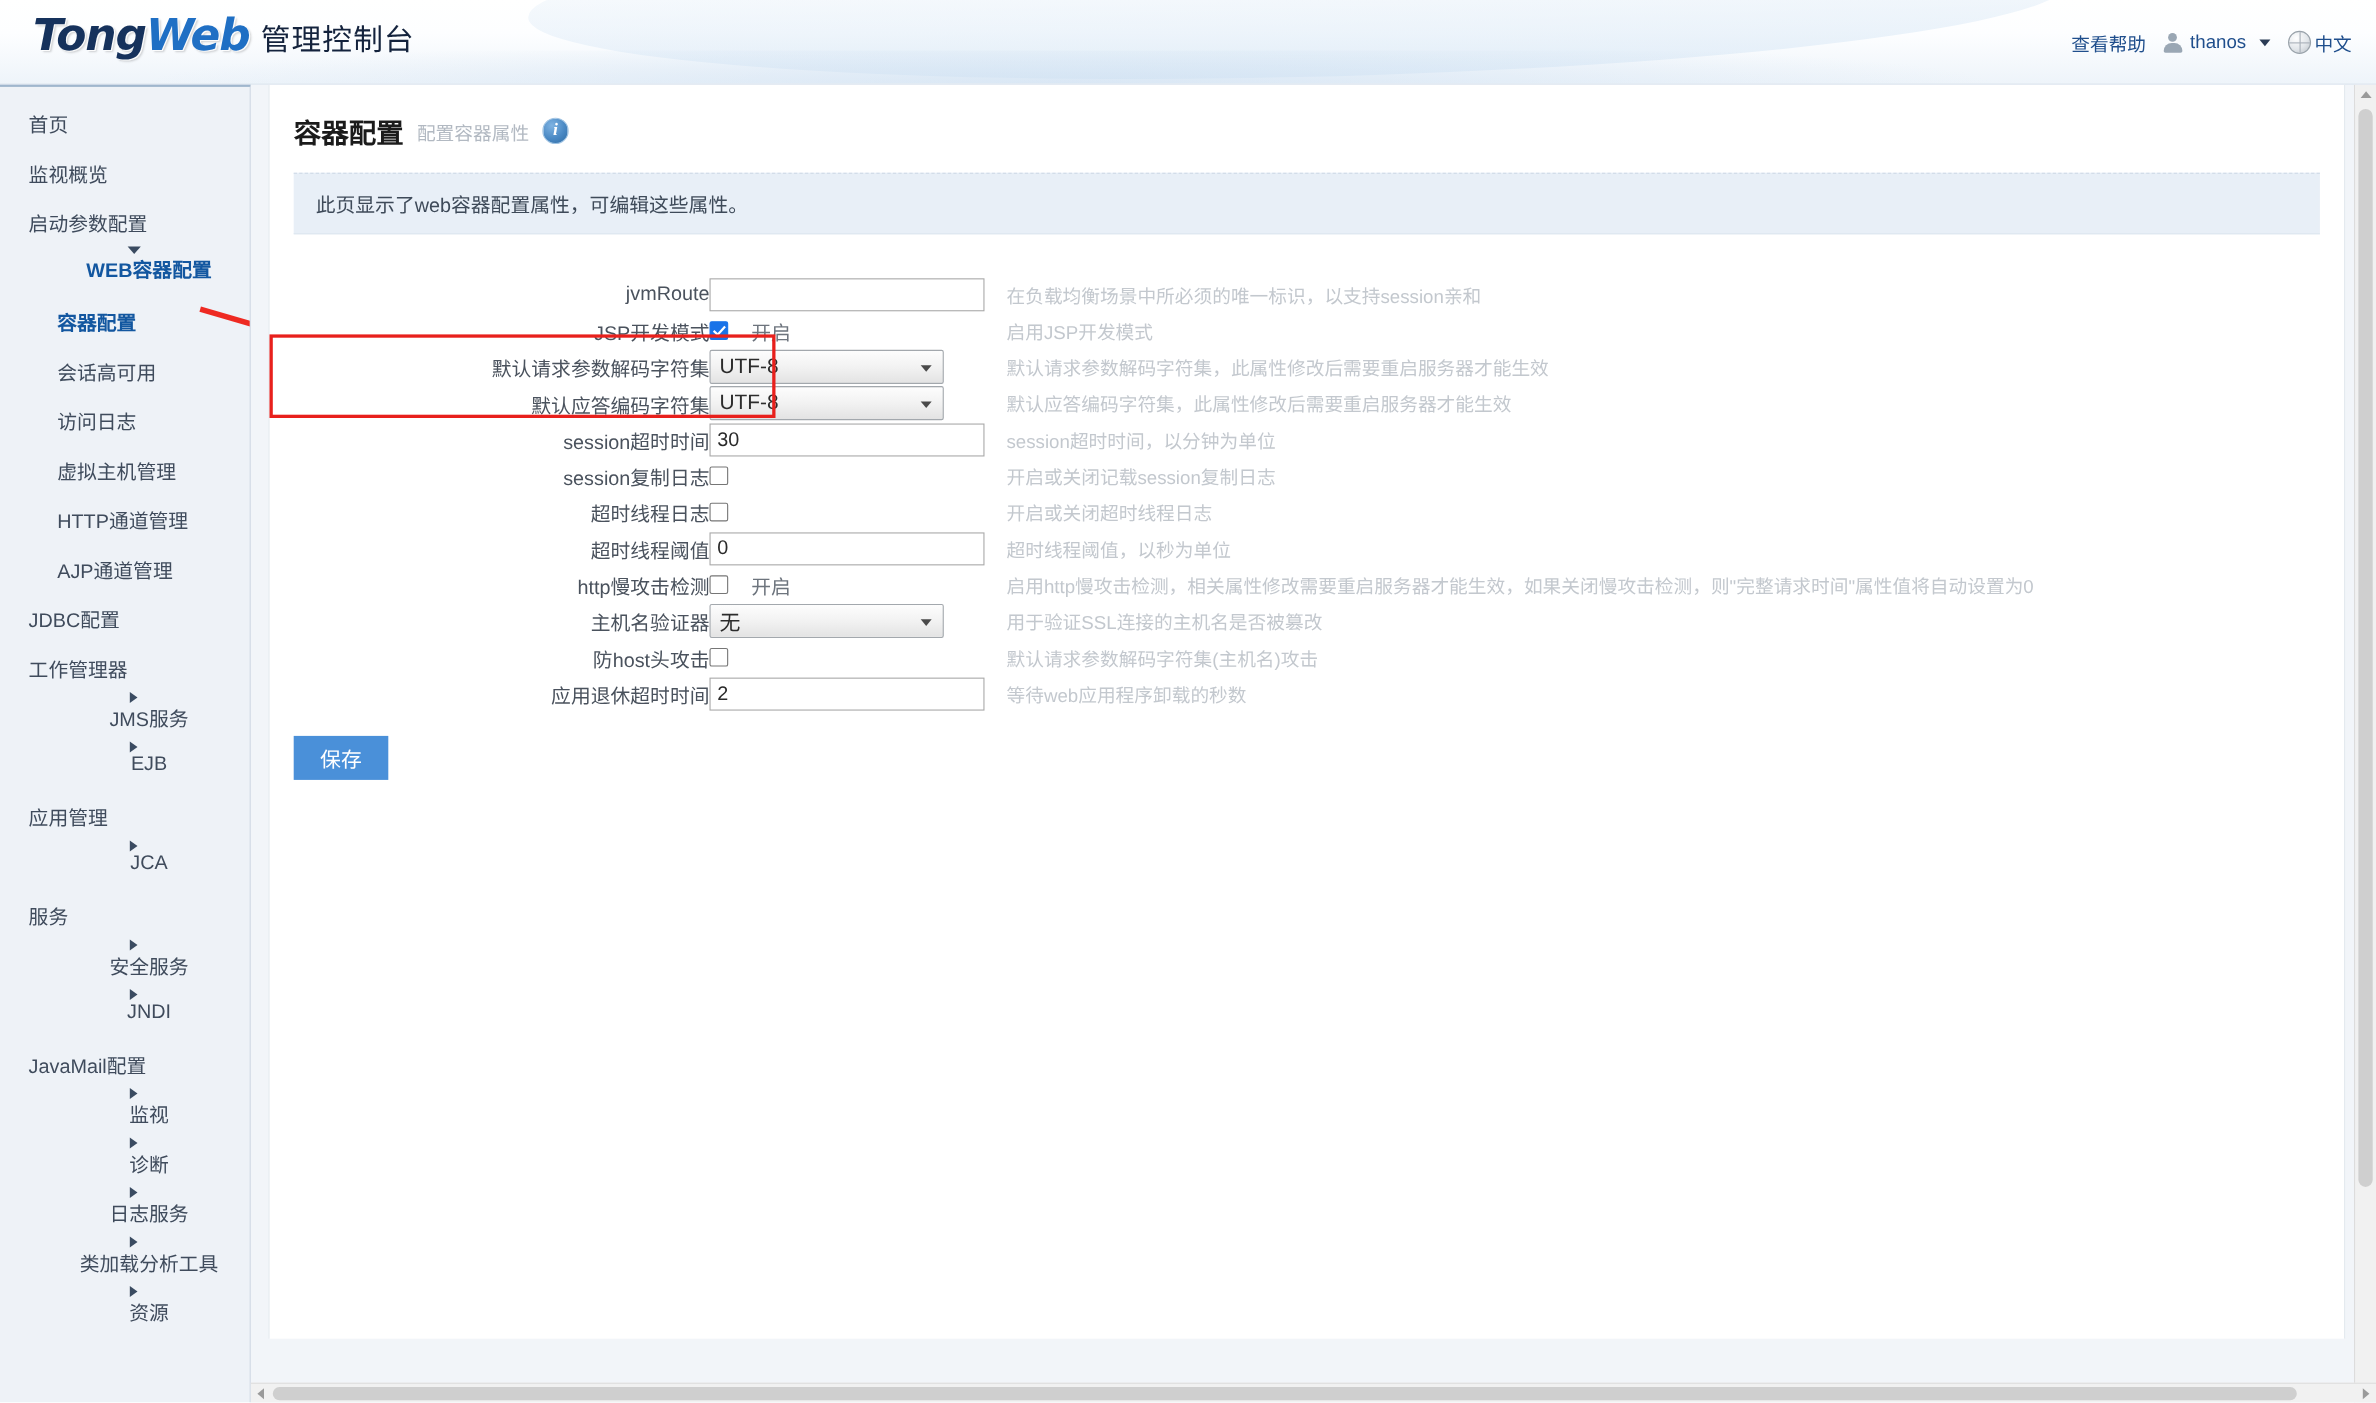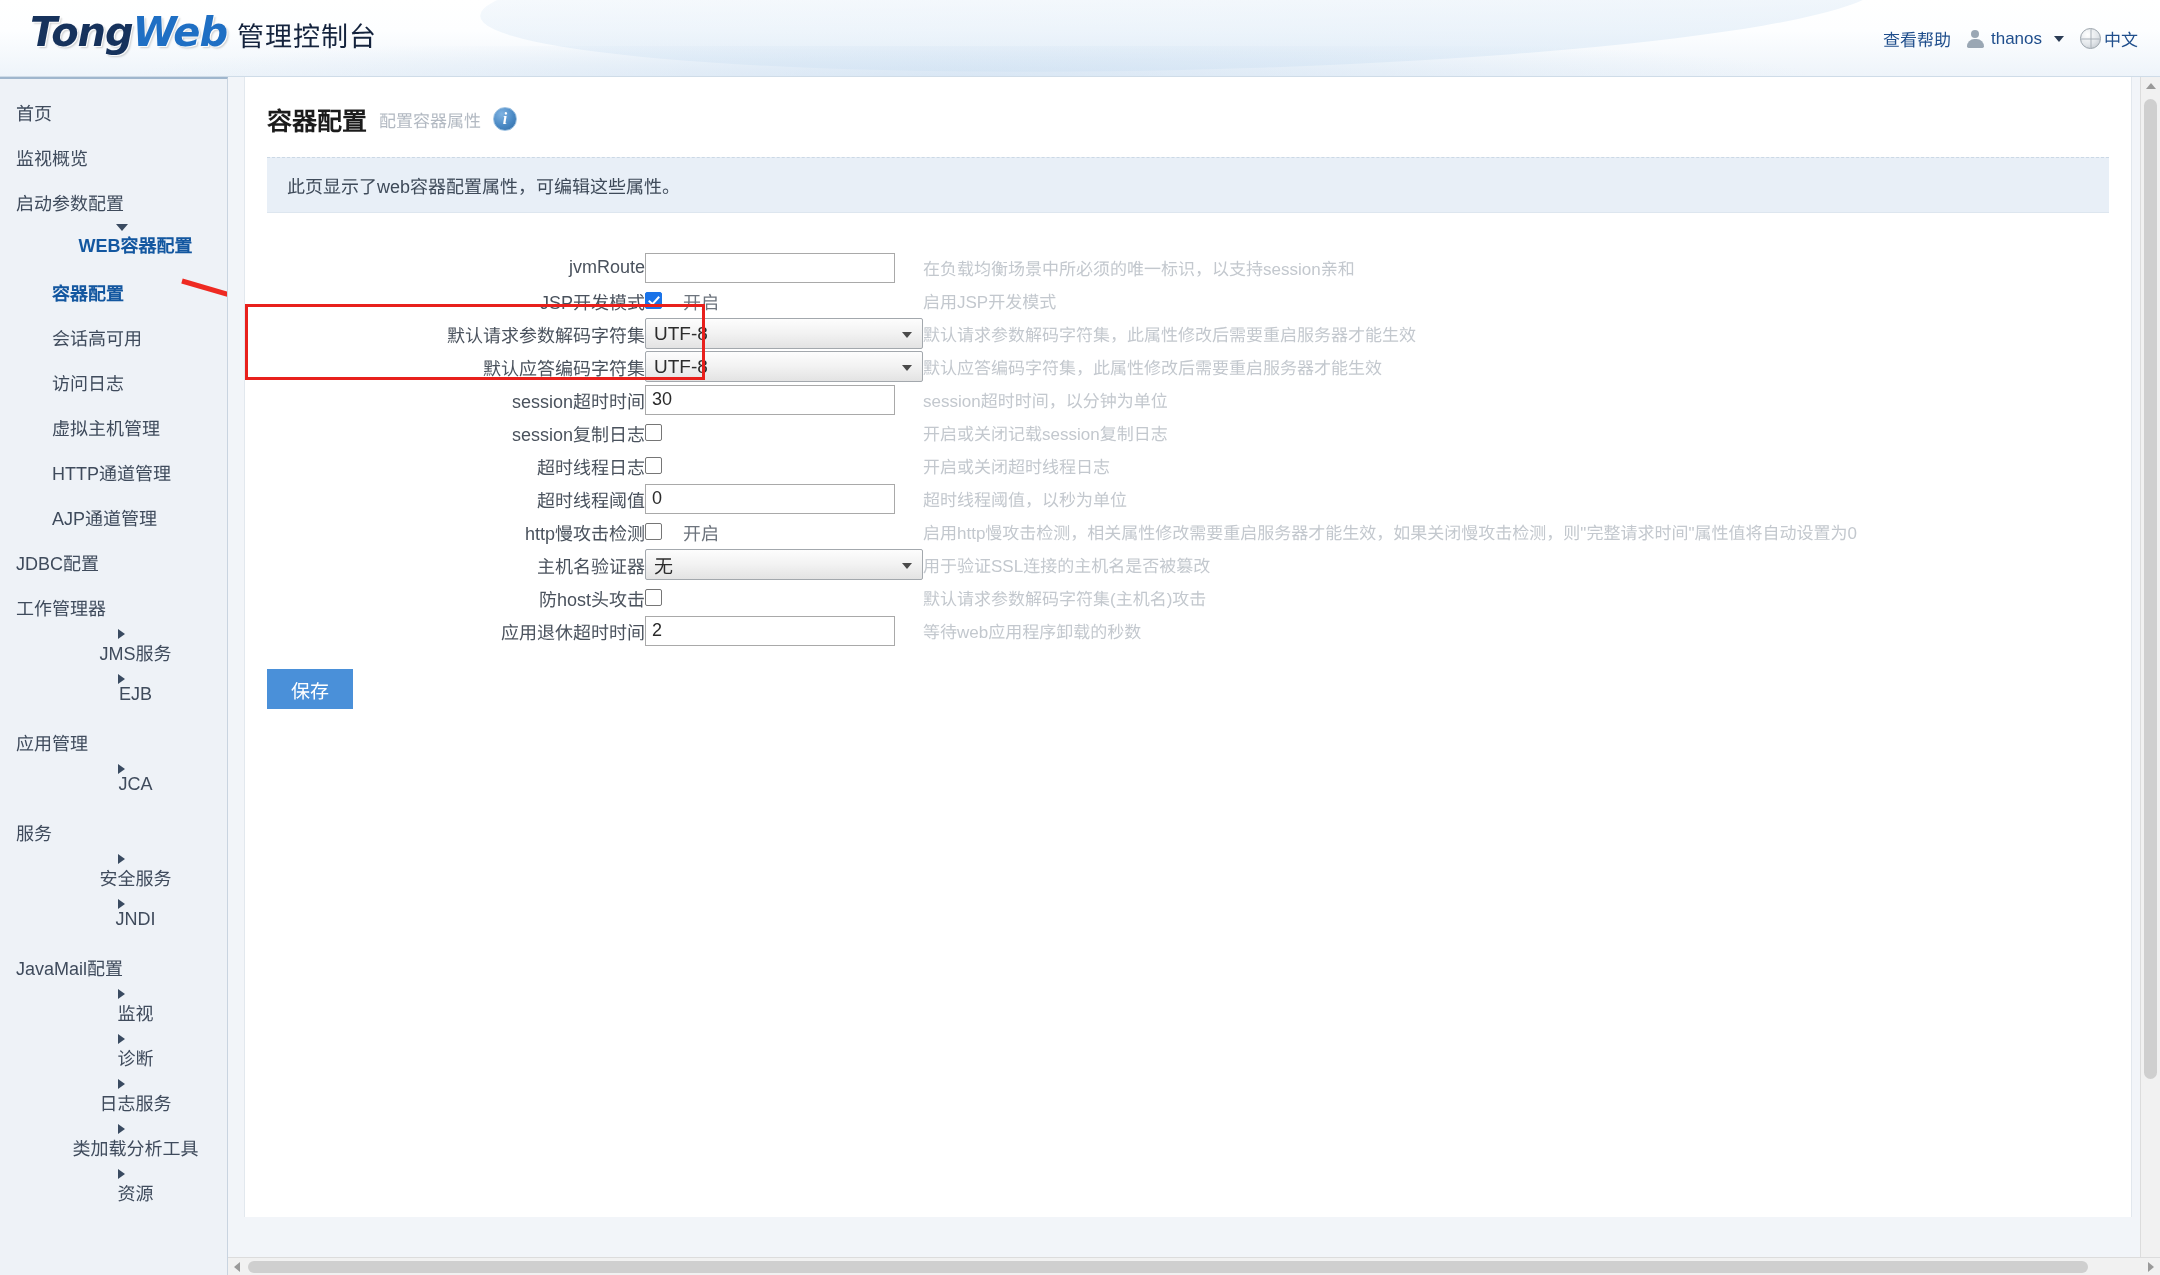--- a/index.html
+++ b/index.html
@@ -120,21 +120,21 @@
     border-right: 1px solid #c9d4e0;
     border-top: 2px solid #9fb6cd;
     padding-top: 10px;
     position: relative;
     overflow: hidden;
   }
   .nav-item {
     display: flex;
     align-items: center;
     height: 45px;
-    padding-left: 16px;
+    padding-left: 26px;
     font-size: 18px;
     color: #3f4b5c;
     cursor: pointer;
     white-space: nowrap;
   }
   .nav-item .tri {
     width: 0; height: 0; flex: none;
     margin-right: 10px;
     margin-left: -18px;
   }
@@ -234,21 +234,21 @@
     height: 30px;
     border: 1px solid #a9a9a9;
     background: #fff;
     font-size: 18px;
     font-family: "Liberation Sans", sans-serif;
     color: #2a2a2a;
     padding: 0 6px;
     outline: none;
   }
   .sel-box {
-    width: 278px;
+    width: 213px;
     height: 31px;
     border: 1px solid #a3a8ad;
     border-radius: 2px;
     background: linear-gradient(to bottom, #fdfdfd 0%, #f2f2f2 50%, #e3e3e3 100%);
     display: flex;
     align-items: center;
     padding: 0 8px;
     font-size: 19px;
     color: #2c2c2c;
     cursor: pointer;

